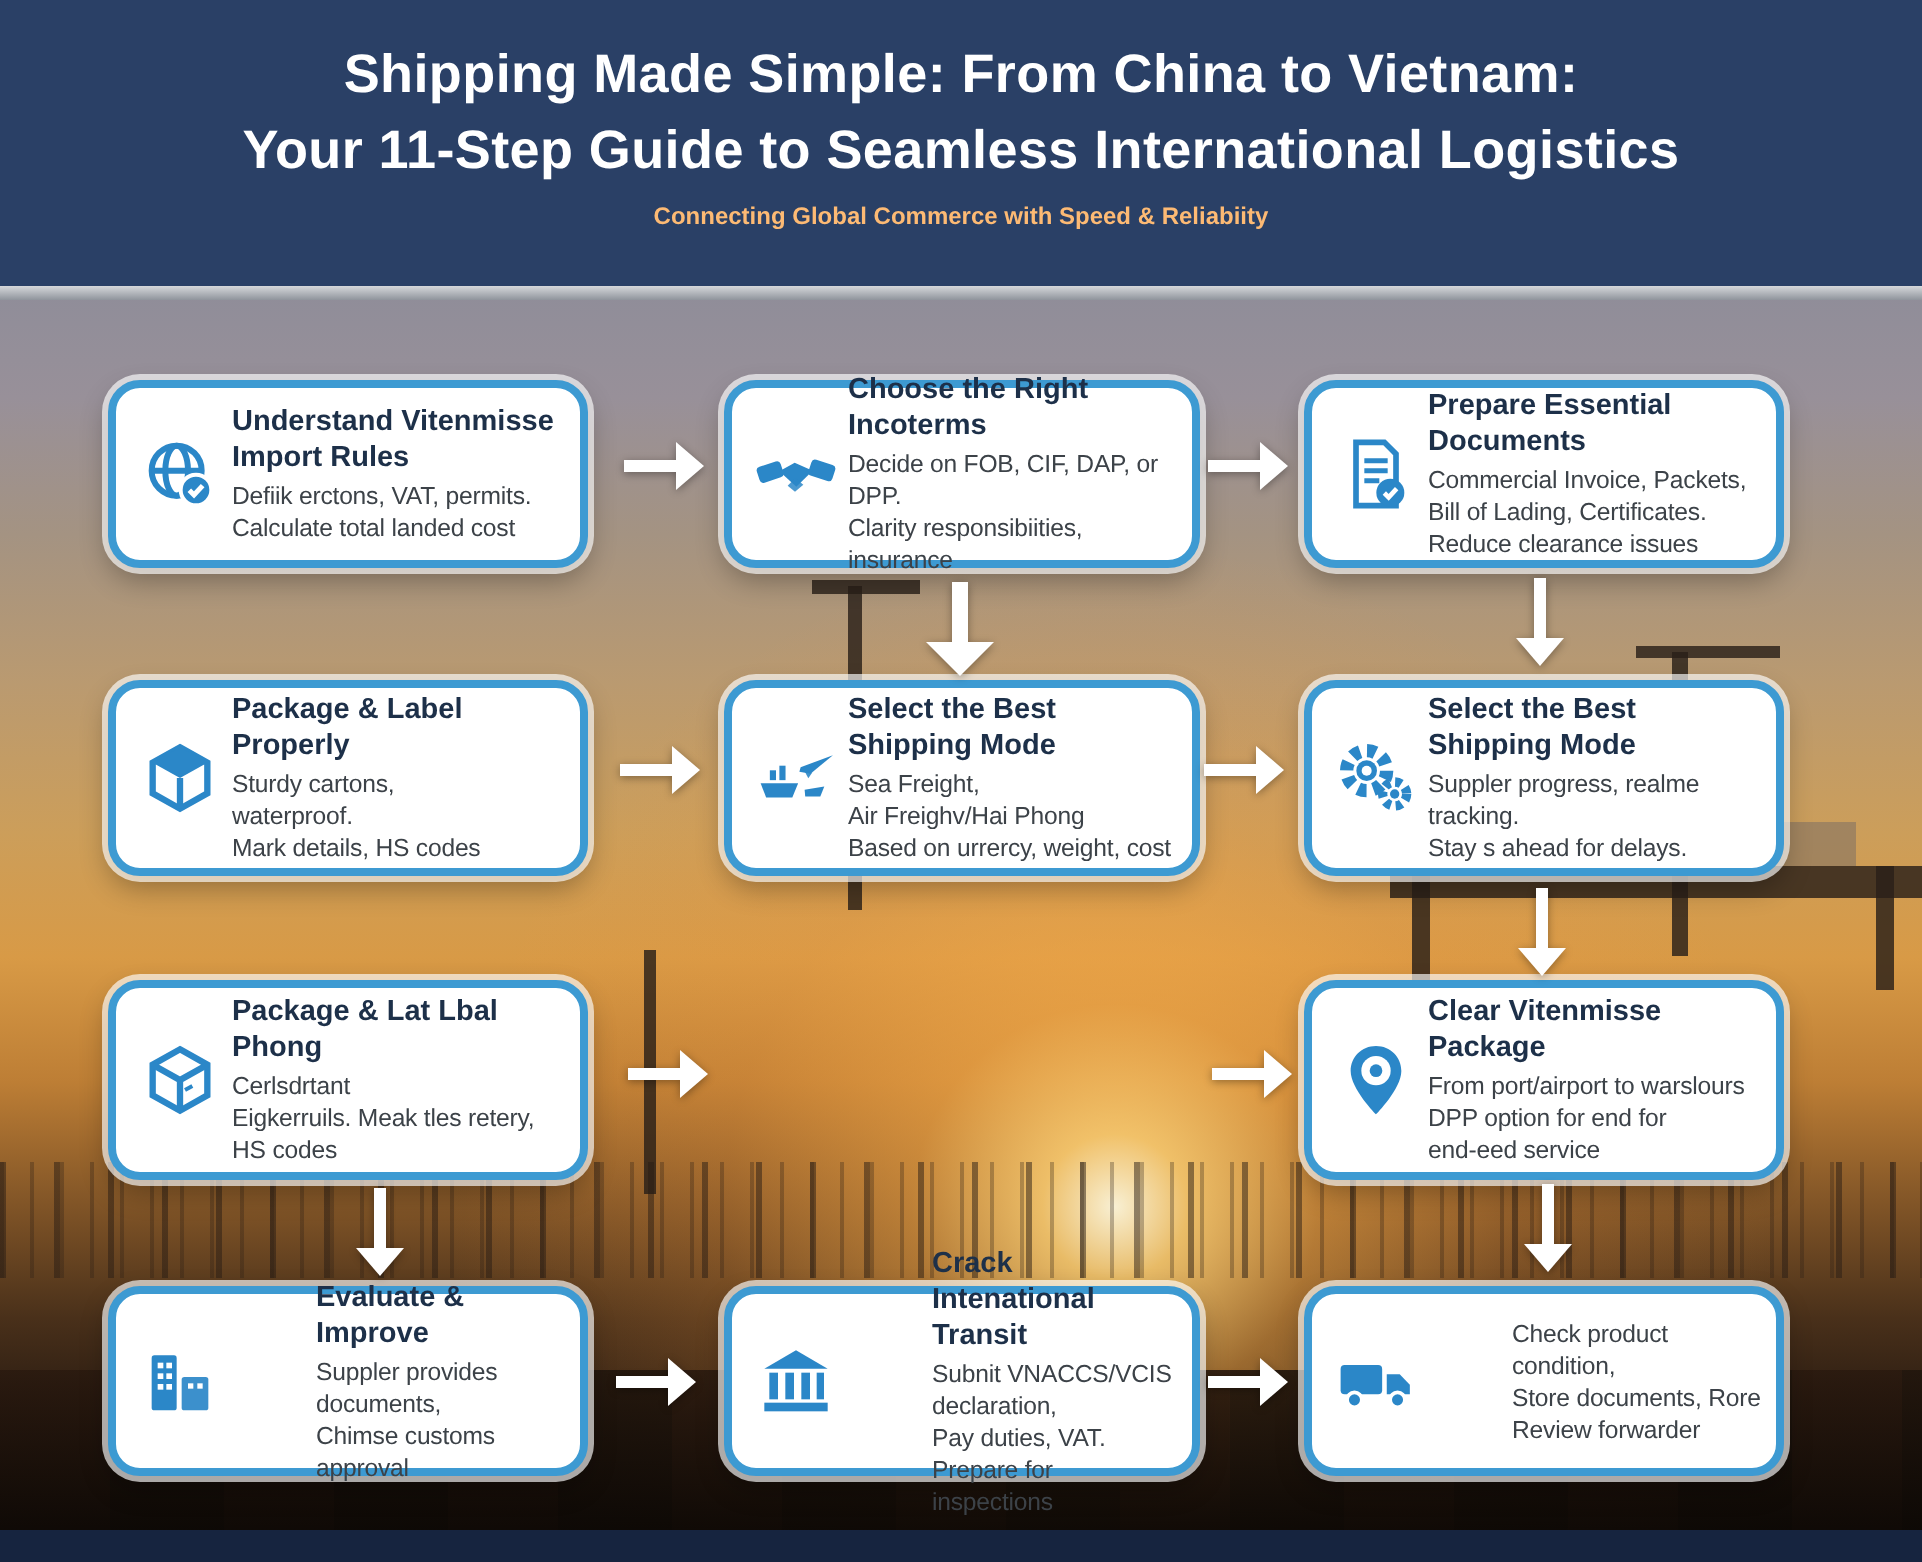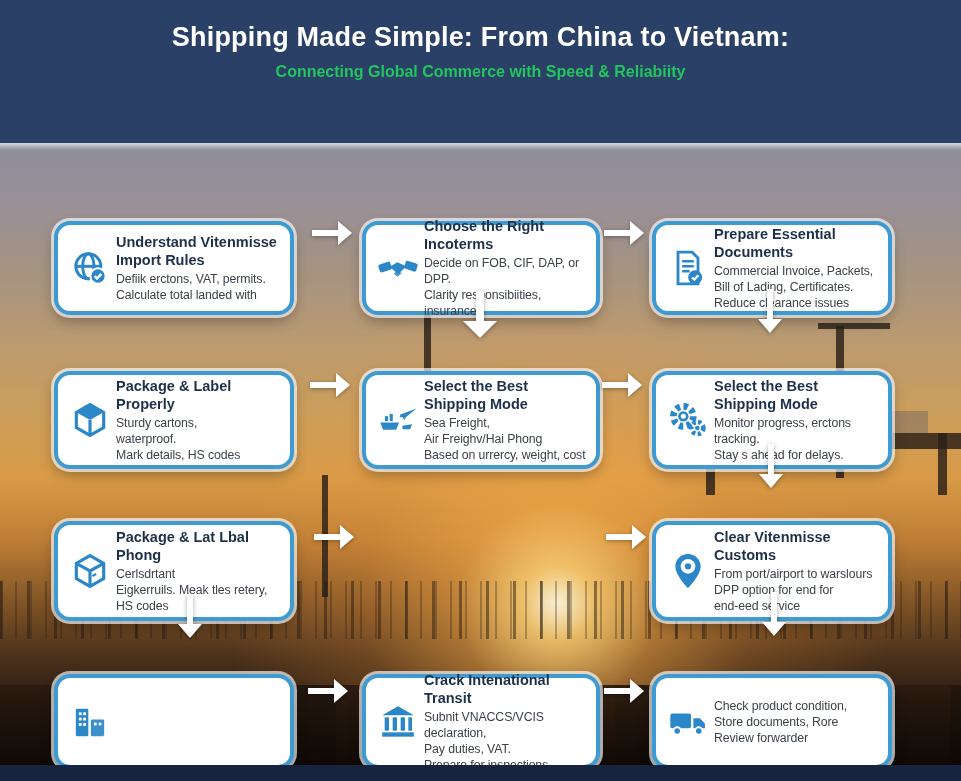--- a/index.html
+++ b/index.html
@@ -29,42 +29,41 @@
     background:
       linear-gradient(180deg, rgba(30,20,12,.8), rgba(12,8,5,.95)),
       repeating-linear-gradient(90deg, rgba(150,75,42,.45) 0 55px, rgba(62,36,20,.45) 55px 112px);
   }
   
   .header{
     position:absolute;left:0;top:0;width:961px;height:143px;
     background:#2a4066;color:#fff;text-align:center;box-sizing:border-box;padding-top:18px;
   }
   .header .t1,.header .t2{font-size:27px;font-weight:700;line-height:38px;letter-spacing:.2px;}
-  .header .sub{font-size:16px;font-weight:600;color:#22c55e;margin-top:7px;}
+  .header .sub{font-size:12px;font-weight:600;color:#fdba74;margin-top:7px;}
   .divider{
     position:absolute;left:0;top:143px;width:961px;height:7px;
     background:linear-gradient(180deg,#d6d8db,#8f949c);
   }
   .bottombar{position:absolute;left:0;top:765px;width:961px;height:16px;background:#16243f;}
   
   .card{
     position:absolute;box-sizing:border-box;display:flex;align-items:center;
     background:#fff;border:4px solid #3d9ad2;border-radius:16px;
     box-shadow:0 0 0 3px rgba(255,255,255,.65), 0 6px 14px rgba(0,0,0,.3);
     padding:6px 6px 6px 10px;
-    margin-top:31px;
   }
   .card .icon{flex:0 0 44px;display:flex;align-items:center;justify-content:center;color:#2b87c8;}
   .card .icon svg{width:40px;height:40px;}
   .card .txt{flex:1;min-width:0;padding-left:4px;}
   .card h3{margin:0 0 2px 0;font-size:14.5px;line-height:18px;color:#1d3049;font-weight:700;}
   .card p{margin:0;font-size:12.3px;line-height:16px;color:#3c4248;white-space:pre-line;letter-spacing:-.1px;}
   
   .c1{left:54px;width:240px;}  .c2{left:362px;width:238px;}  .c3{left:652px;width:240px;}
-  .r1{top:190px;height:94px;}  .r2{top:340px;height:98px;}   .r3{top:490px;height:100px;justify-content:center;} .r4{top:643px;height:95px;}
+  .r1{top:190px;height:94px;}  .r2{top:340px;height:98px;}   .r3{top:490px;height:100px;justify-content:center;} .r4{top:643px;height:95px;gap:42px;}
   
   .arrow-right{position:absolute;width:40px;height:24px;filter:drop-shadow(0 1px 2px rgba(0,0,0,.35));}
   .arrow-right::before{content:"";position:absolute;left:0;top:9px;width:27px;height:6px;background:#fff;}
   .arrow-right::after{content:"";position:absolute;right:0;top:0;border-top:12px solid transparent;
     border-bottom:12px solid transparent;border-left:14px solid #fff;}
   .arrow-down{position:absolute;width:24px;height:44px;filter:drop-shadow(0 1px 2px rgba(0,0,0,.35));}
   .arrow-down::before{content:"";position:absolute;left:9px;top:0;width:6px;height:31px;background:#fff;}
   .arrow-down::after{content:"";position:absolute;left:0;bottom:0;border-left:12px solid transparent;
     border-right:12px solid transparent;border-top:14px solid #fff;}
   .arrow-down.big{width:34px;height:47px;}
@@ -85,40 +84,41 @@
     <div class="sil" style="left:695px;top:290px;width:266px;height:16px;"></div>
     <div class="sil" style="left:706px;top:290px;width:9px;height:62px;"></div>
     <div class="sil" style="left:938px;top:290px;width:9px;height:62px;"></div>
     <div class="sil-light" style="left:858px;top:268px;width:70px;height:22px;"></div>
     <div class="skyline"></div>
     <div class="containers"></div>
   </div>
 
   <div class="header">
     <div class="t1">Shipping Made Simple: From China to Vietnam:</div>
+    <div class="t2">Your 11-Step Guide to Seamless International Logistics</div>
     <div class="sub">Connecting Global Commerce with Speed &amp; Reliabiity</div>
   </div>
   <div class="divider"></div>
 
   <div class="card r1 c1">
     <span class="icon">
         <svg viewBox="0 0 24 24">
           <g fill="none" stroke="currentColor" stroke-width="1.8">
             <circle cx="11" cy="11" r="7.5"></circle>
             <ellipse cx="11" cy="11" rx="3.4" ry="7.5"></ellipse>
             <path d="M3.5 11h15"></path>
           </g>
           <circle cx="16.8" cy="16.8" r="4.6" fill="currentColor" stroke="#fff" stroke-width="1.2"></circle>
           <path d="M14.8 16.9l1.4 1.4 2.6-2.8" fill="none" stroke="#fff" stroke-width="1.5"></path>
         </svg>
       </span>
     <div class="txt">
         <h3>Understand Vitenmisse Import Rules</h3>
     <p>Defiik erctons, VAT, permits.
-Calculate total landed with</p>
+Calculate total landed cost</p>
       </div>
   </div>
   <div class="card r1 c2">
     <span class="icon">
         <svg viewBox="0 0 24 24" fill="currentColor">
           <rect x="0.5" y="9" width="7.5" height="5" rx="1.2" transform="rotate(-18 4 11.5)"></rect>
           <rect x="16" y="8.5" width="7.5" height="5" rx="1.2" transform="rotate(18 20 11)"></rect>
           <path d="M7 11.2l4.6-2.6 5.4 2.4-4.9 4.8z"></path>
           <path d="M9.5 15.5l2.2 1.8 2.5-2.1-2.4-2z" opacity=".85"></path>
         </svg>
@@ -185,21 +185,21 @@
         <svg viewBox="0 0 24 24" fill="none" stroke="currentColor">
           <circle cx="9.2" cy="9.8" r="6" stroke-width="4" stroke-dasharray="2.6 2.1"></circle>
           <circle cx="9.2" cy="9.8" r="3.1" fill="currentColor" stroke="none"></circle>
           <circle cx="9.2" cy="9.8" r="1.5" fill="#fff" stroke="none"></circle>
           <circle cx="17.6" cy="16.8" r="3.6" stroke-width="2.8" stroke-dasharray="1.9 1.5"></circle>
           <circle cx="17.6" cy="16.8" r="1.4" fill="currentColor" stroke="none"></circle>
         </svg>
       </span>
     <div class="txt">
         <h3>Select the Best Shipping Mode</h3>
-    <p>Monitor progress, erctons tracking.
+    <p>Suppler progress, realme tracking.
 Stay s ahead for delays.</p>
       </div>
   </div>
 
   <div class="card r3 c1">
     <span class="icon">
         <svg viewBox="0 0 24 24" fill="none" stroke="currentColor" stroke-width="1.9">
           <path d="M12 2.8l8.2 4.6v9.2L12 21.2l-8.2-4.6V7.4z"></path>
           <path d="M3.8 7.4L12 12l8.2-4.6M12 12v9.2"></path>
           <path d="M13.5 15l2.2-1.2" stroke-width="1.2"></path>
@@ -214,21 +214,21 @@
   </div>
   <div class="card r3 c3">
     <span class="icon">
         <svg viewBox="0 0 24 24">
           <path d="M12 1.8c-4.3 0-7.6 3.3-7.6 7.5 0 5.4 7.6 13 7.6 13s7.6-7.6 7.6-13c0-4.2-3.3-7.5-7.6-7.5z" fill="currentColor"></path>
           <circle cx="12" cy="9.2" r="4.4" fill="#fff"></circle>
           <circle cx="12" cy="9.2" r="1.9" fill="currentColor"></circle>
         </svg>
       </span>
     <div class="txt">
-        <h3>Clear Vitenmisse Customs</h3>
+        <h3>Clear Vitenmisse Package</h3>
     <p>From port/airport to warslours
 DPP option for end for
 end-eed service</p>
       </div>
   </div>
 
   <div class="card r4 c1">
     <span class="icon">
         <svg viewBox="0 0 24 24" fill="currentColor">
           <rect x="3.5" y="4" width="7.5" height="16.5" rx=".8"></rect>
@@ -238,20 +238,25 @@
             <rect x="7.9" y="6.2" width="1.7" height="1.7"></rect>
             <rect x="5.3" y="9.4" width="1.7" height="1.7"></rect>
             <rect x="7.9" y="9.4" width="1.7" height="1.7"></rect>
             <rect x="5.3" y="12.6" width="1.7" height="1.7"></rect>
             <rect x="7.9" y="12.6" width="1.7" height="1.7"></rect>
             <rect x="14.4" y="12.4" width="1.6" height="1.6"></rect>
             <rect x="17.2" y="12.4" width="1.6" height="1.6"></rect>
           </g>
         </svg>
       </span>
+    <div class="txt">
+        <h3>Evaluate &amp; Improve</h3>
+    <p>Suppler provides documents,
+Chimse customs approval</p>
+      </div>
   </div>
   <div class="card r4 c2">
     <span class="icon">
         <svg viewBox="0 0 24 24" fill="currentColor">
           <path d="M12 2.5L2.5 8h19z"></path>
           <rect x="4" y="9.2" width="2.6" height="8"></rect>
           <rect x="8.8" y="9.2" width="2.6" height="8"></rect>
           <rect x="13.6" y="9.2" width="2.6" height="8"></rect>
           <rect x="18.2" y="9.2" width="2.2" height="8"></rect>
           <rect x="2.5" y="18.2" width="19" height="2.6"></rect>

